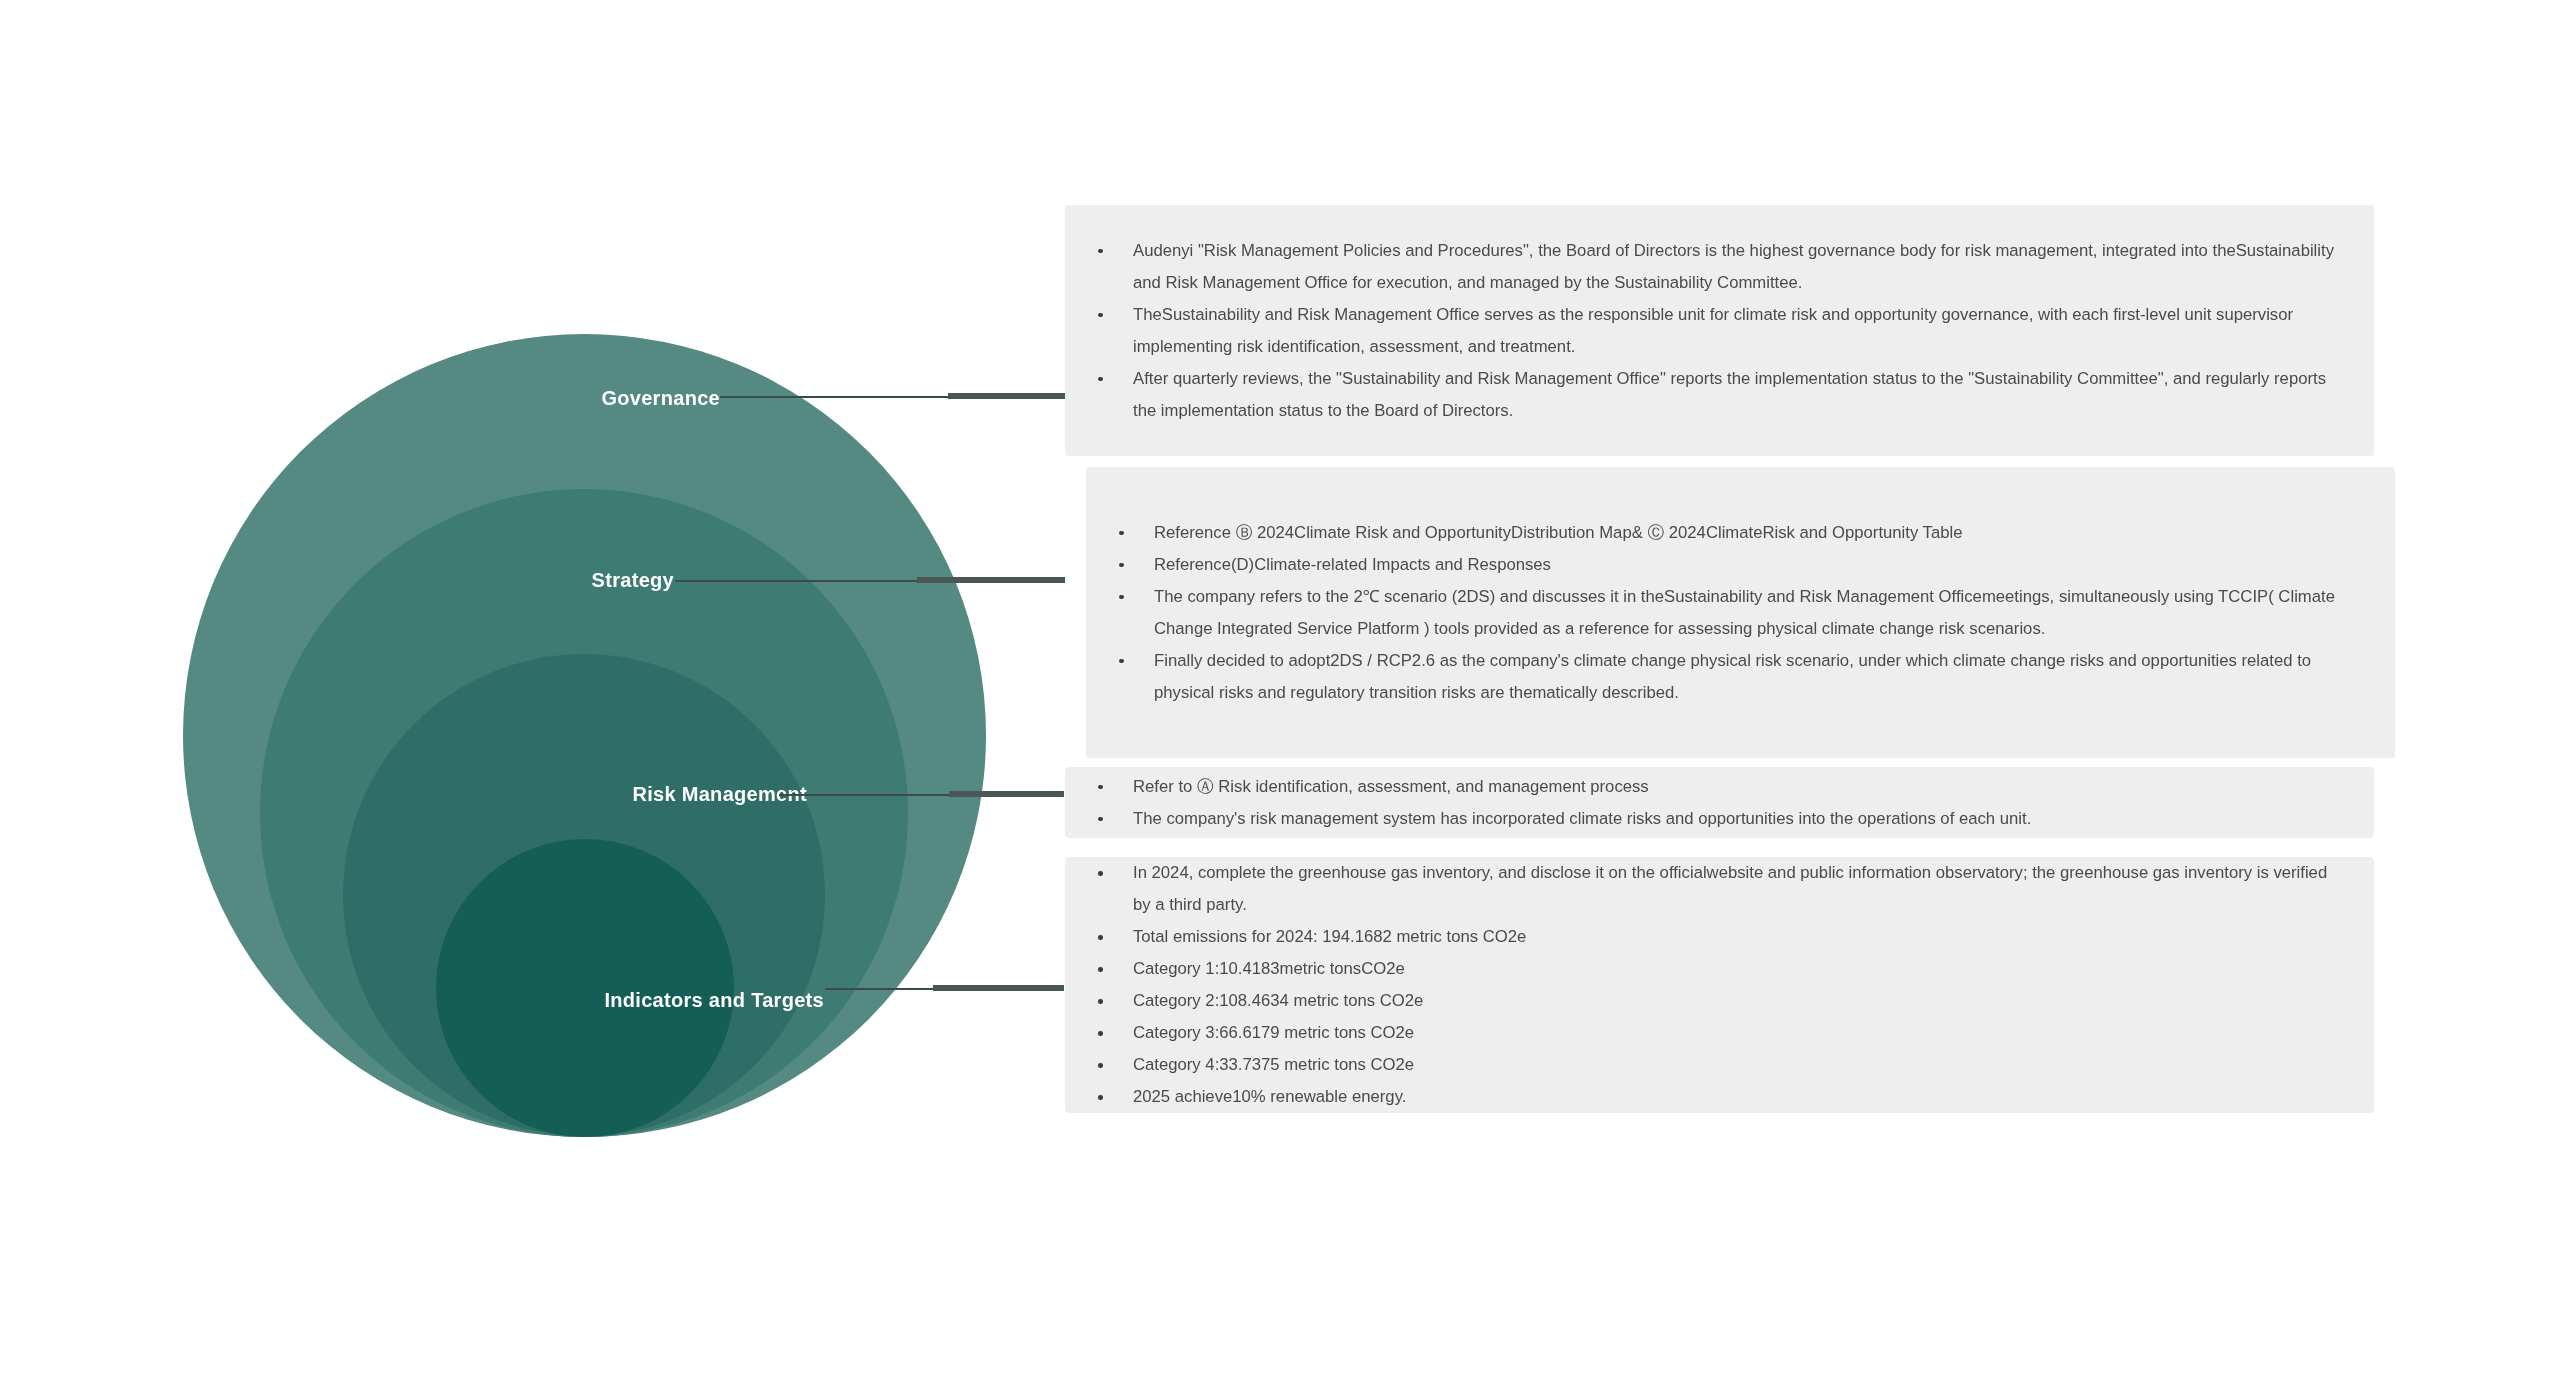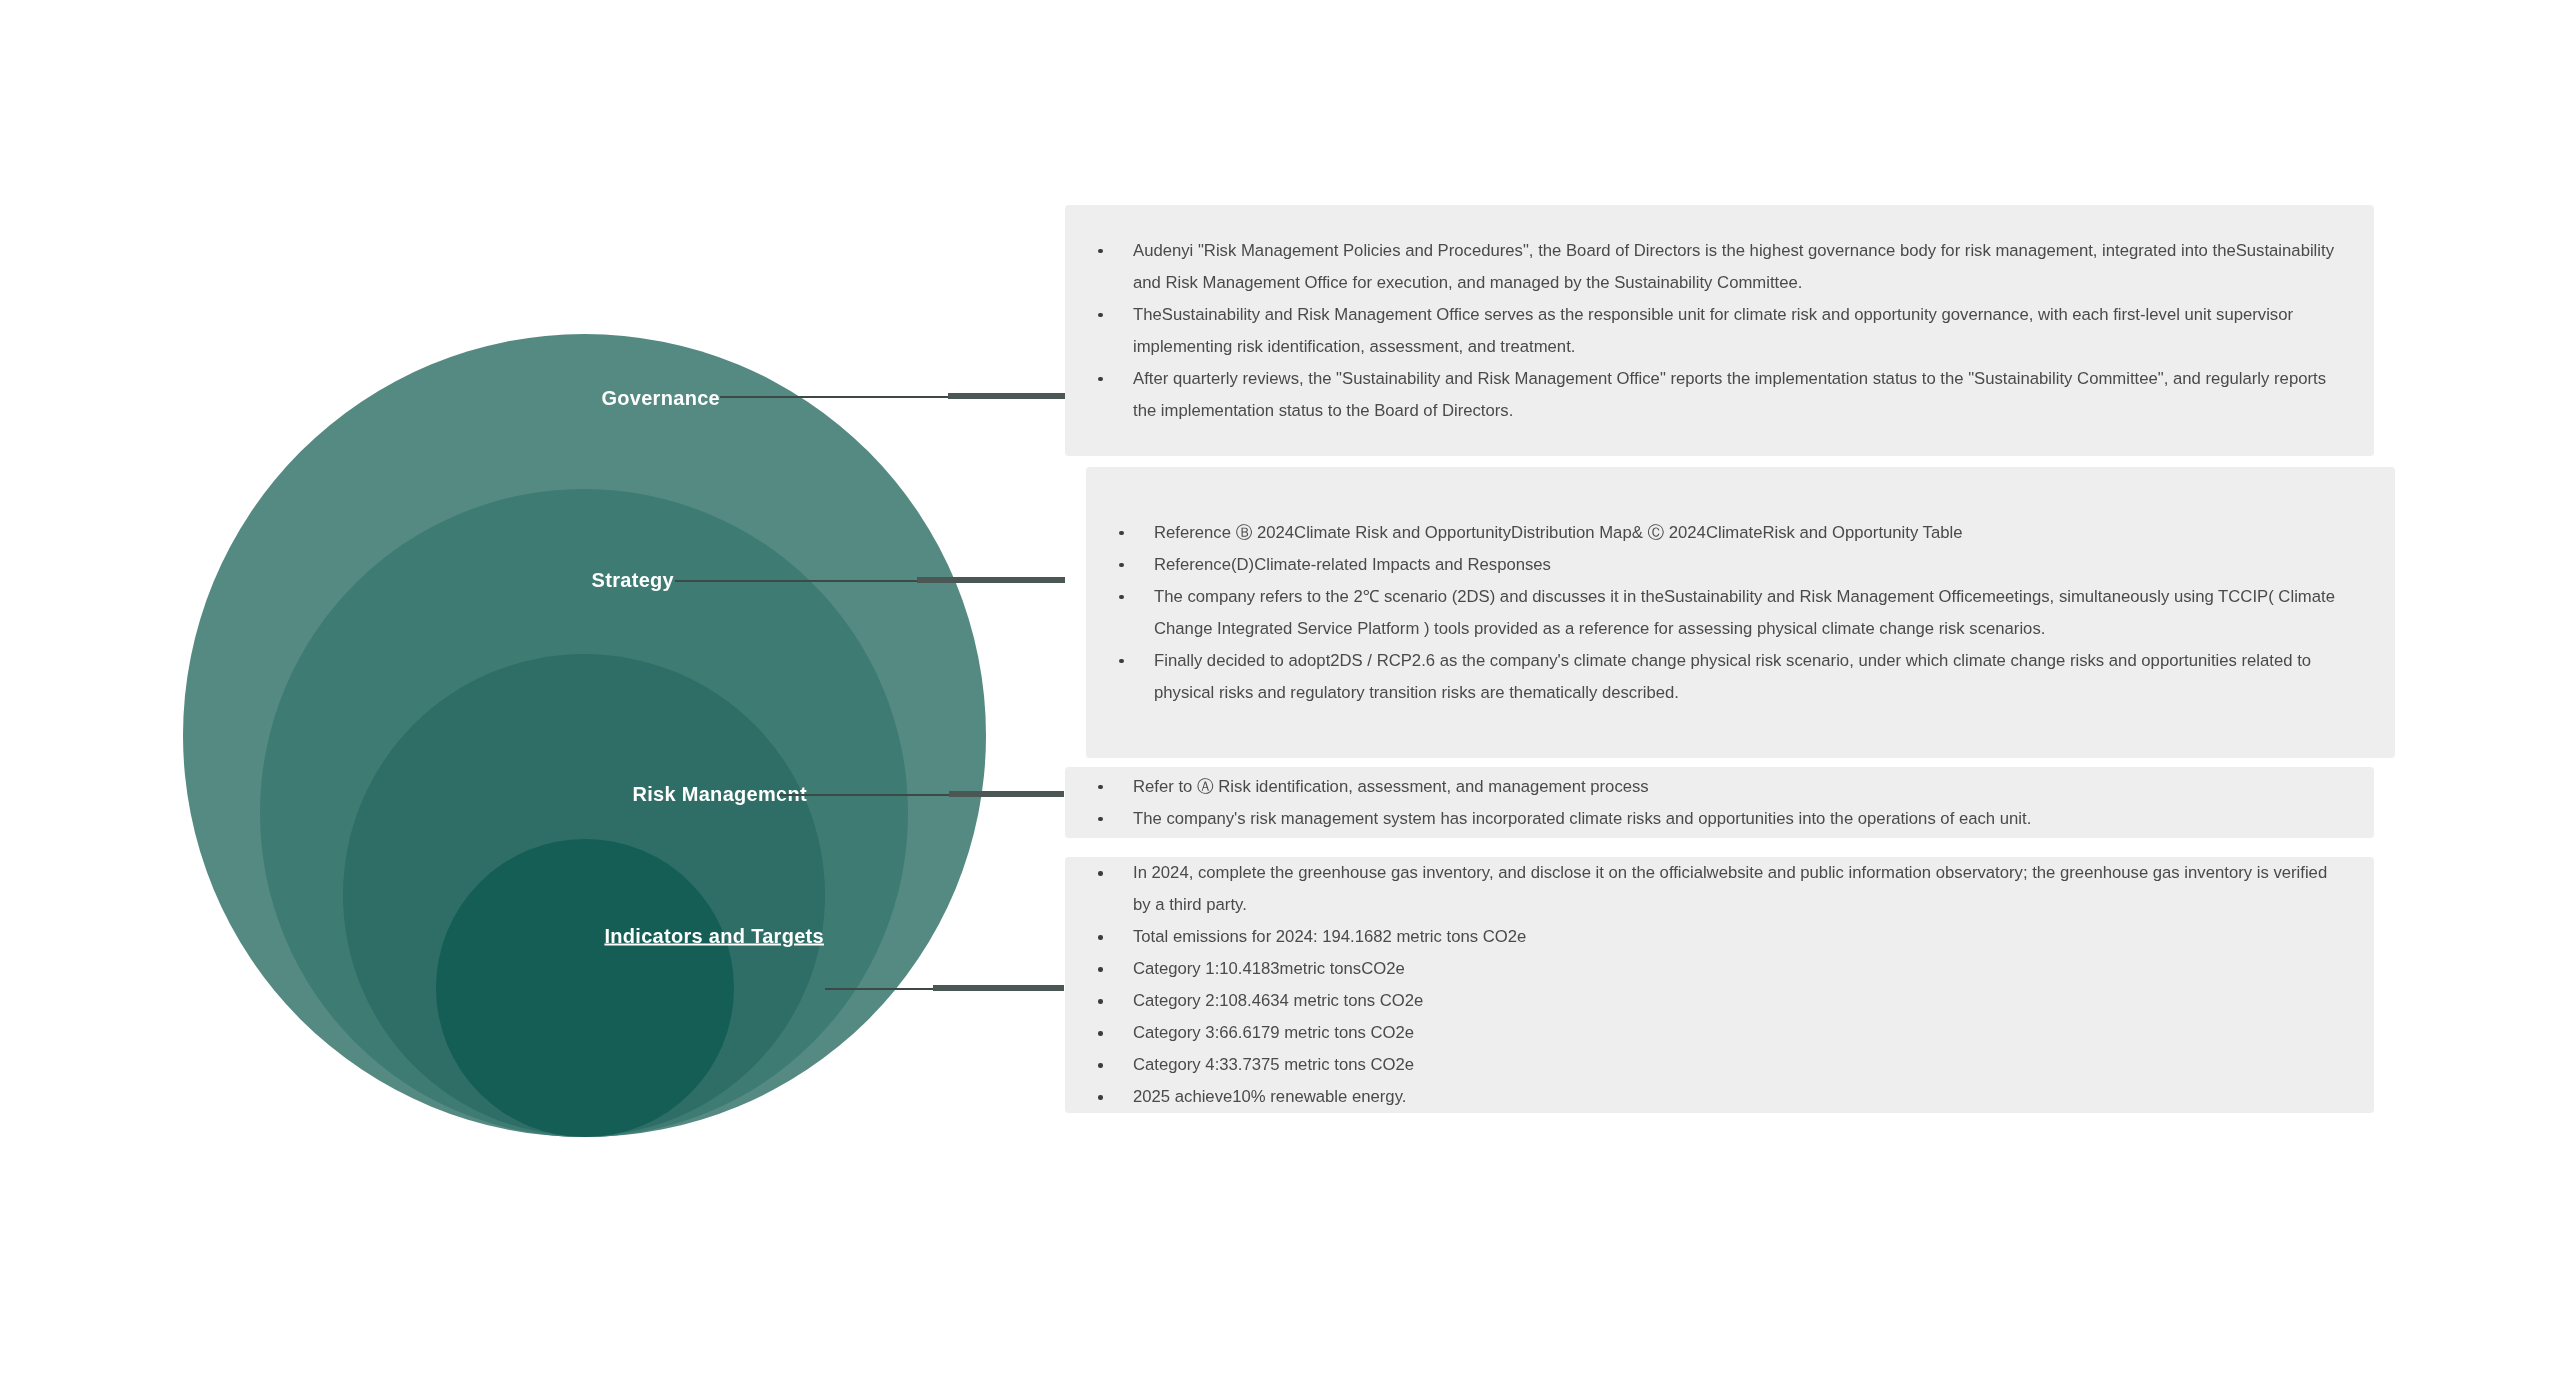--- a/index.html
+++ b/index.html
@@ -53,21 +53,21 @@
     font-weight: bold;
     font-size: 20px;
     letter-spacing: 0.3px;
     white-space: nowrap;
     transform: translate(-100%, -50%);
     text-align: right;
   }
   #label-governance { left: 720px; top: 398px; }
   #label-strategy   { left: 674px; top: 580px; }
   #label-risk       { left: 779px; top: 794px; margin-left: 28px; }
-  #label-indicators { left: 824px; top: 936px; text-decoration: underline; }
+  #label-indicators { left: 824px; top: 1000px; }
 
   
   .leader-thin {
     position: absolute;
     height: 1.9px;
     background: #3b4a47;
   }
   .leader-thick {
     position: absolute;
     height: 6.4px;

